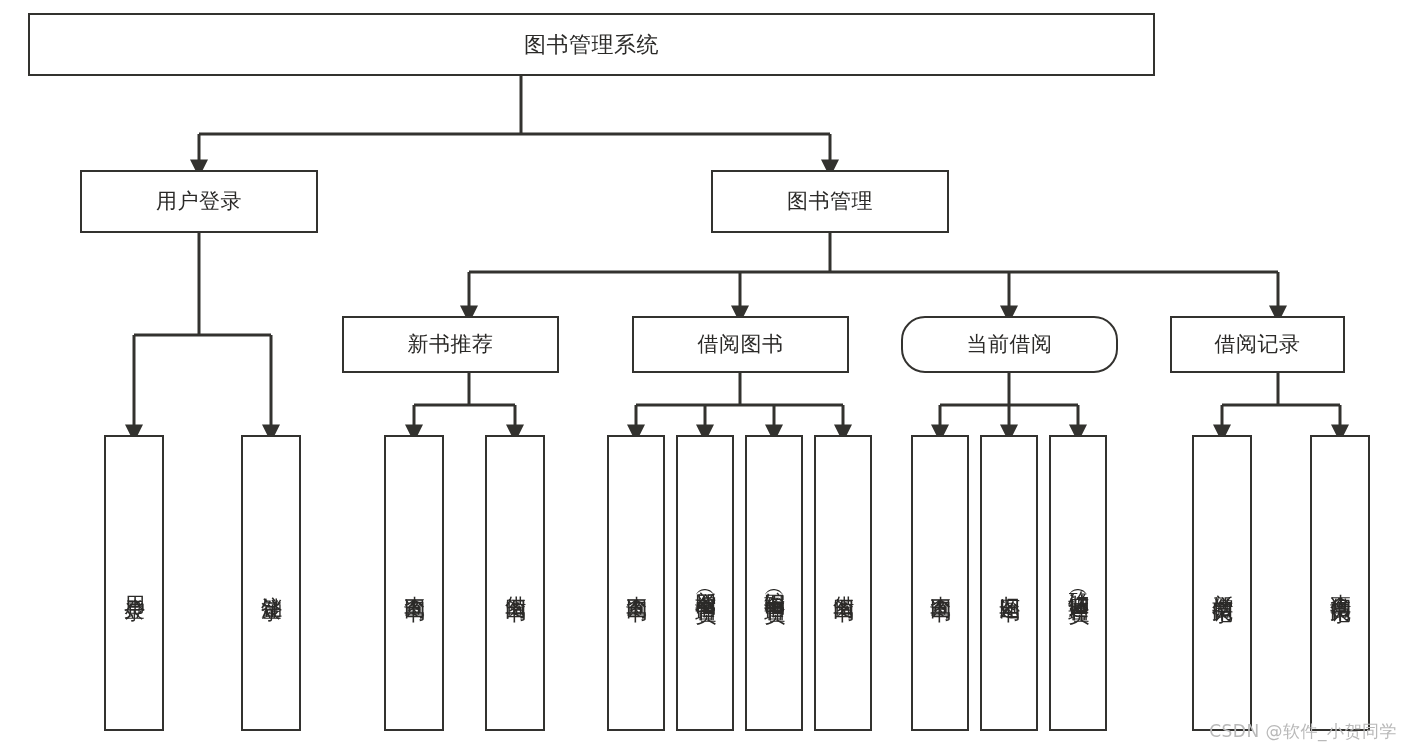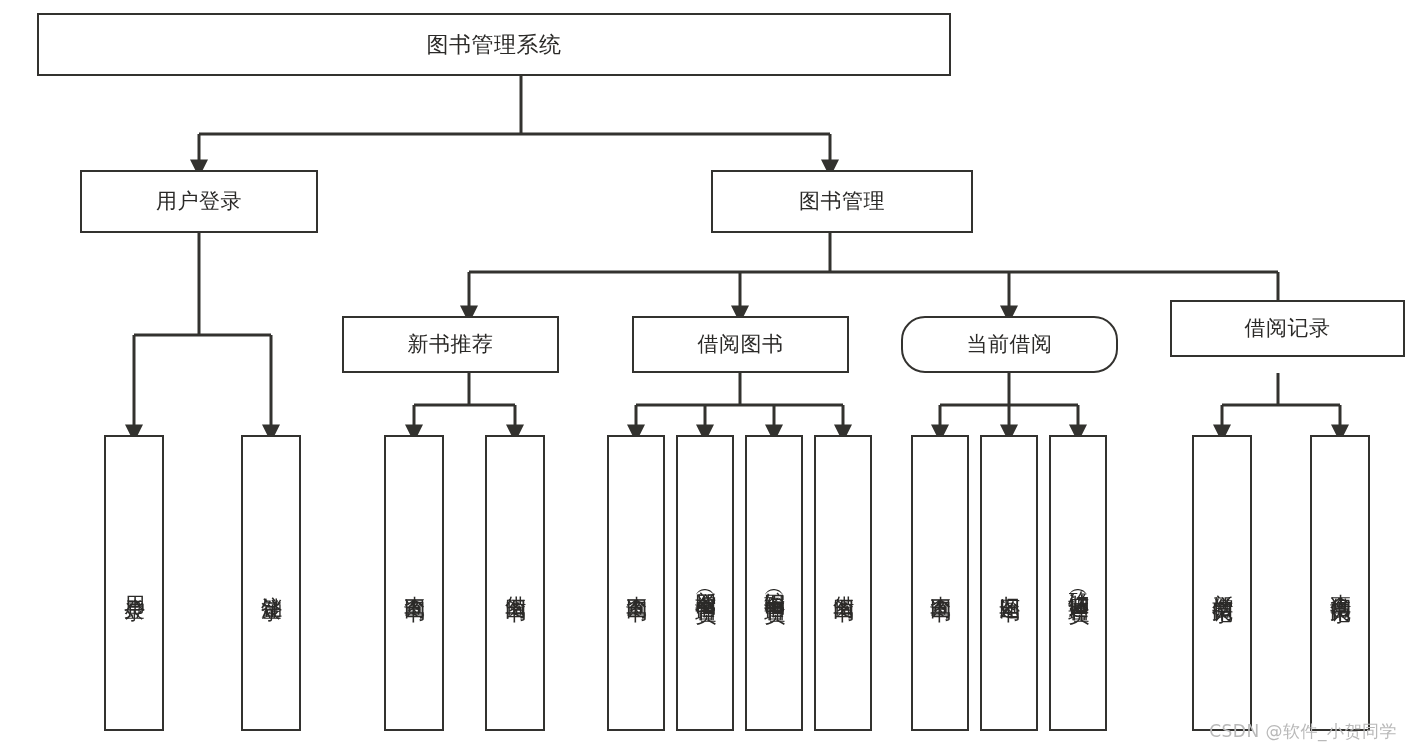--- a/index.html
+++ b/index.html
@@ -124,41 +124,41 @@
       <path d="M1009,405 L1009,428" marker-end="url(#arrow)"></path>
       <path d="M1078,405 L1078,428" marker-end="url(#arrow)"></path>
 
       <path d="M1278,373 L1278,405"></path>
       <path d="M1222,405 L1340,405"></path>
       <path d="M1222,405 L1222,428" marker-end="url(#arrow)"></path>
       <path d="M1340,405 L1340,428" marker-end="url(#arrow)"></path>
     </g>
   </svg>
 
-  <div class="node root horiz" style="left:37px; top:13px; width:914px; height:63px;">
+  <div class="node root horiz" style="left:28px; top:13px; width:1127px; height:63px;">
     <span class="label">图书管理系统</span>
   </div>
 
   <div class="node horiz" style="left:80px; top:170px; width:238px; height:63px;">
     <span class="label">用户登录</span>
   </div>
-  <div class="node horiz" style="left:711px; top:170px; width:262px; height:63px;">
+  <div class="node horiz" style="left:711px; top:170px; width:238px; height:63px;">
     <span class="label">图书管理</span>
   </div>
 
   <div class="node horiz" style="left:342px; top:316px; width:217px; height:57px;">
     <span class="label">新书推荐</span>
   </div>
   <div class="node horiz" style="left:632px; top:316px; width:217px; height:57px;">
     <span class="label">借阅图书</span>
   </div>
   <div class="node horiz" style="left:901px; top:316px; width:217px; height:57px;border-radius:24px;">
     <span class="label">当前借阅</span>
   </div>
-  <div class="node horiz" style="left:1170px; top:300px; width:235px; height:57px;">
+  <div class="node horiz" style="left:1170px; top:316px; width:175px; height:57px;">
     <span class="label">借阅记录</span>
   </div>
 
   <div class="node vert" style="left:104px; top:435px; width:60px; height:296px;">
     <span class="label">用户登录</span>
   </div>
   <div class="node vert" style="left:241px; top:435px; width:60px; height:296px;">
     <span class="label">注销登录</span>
   </div>
 

